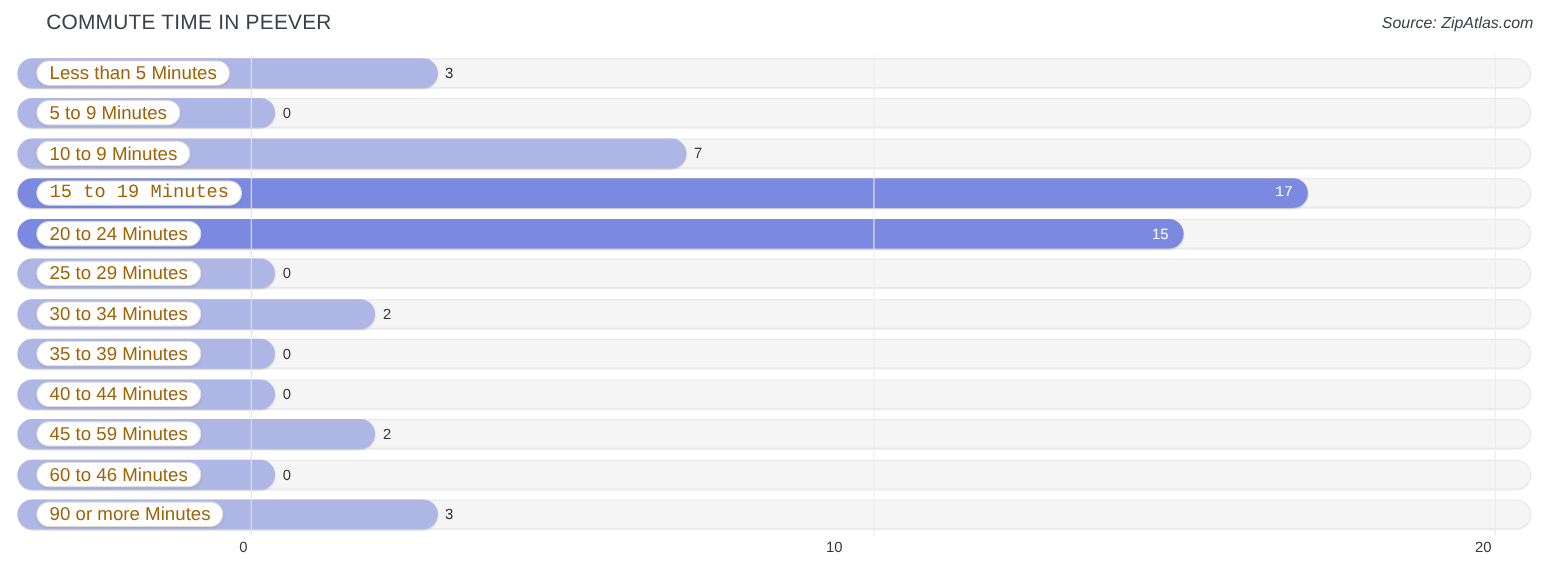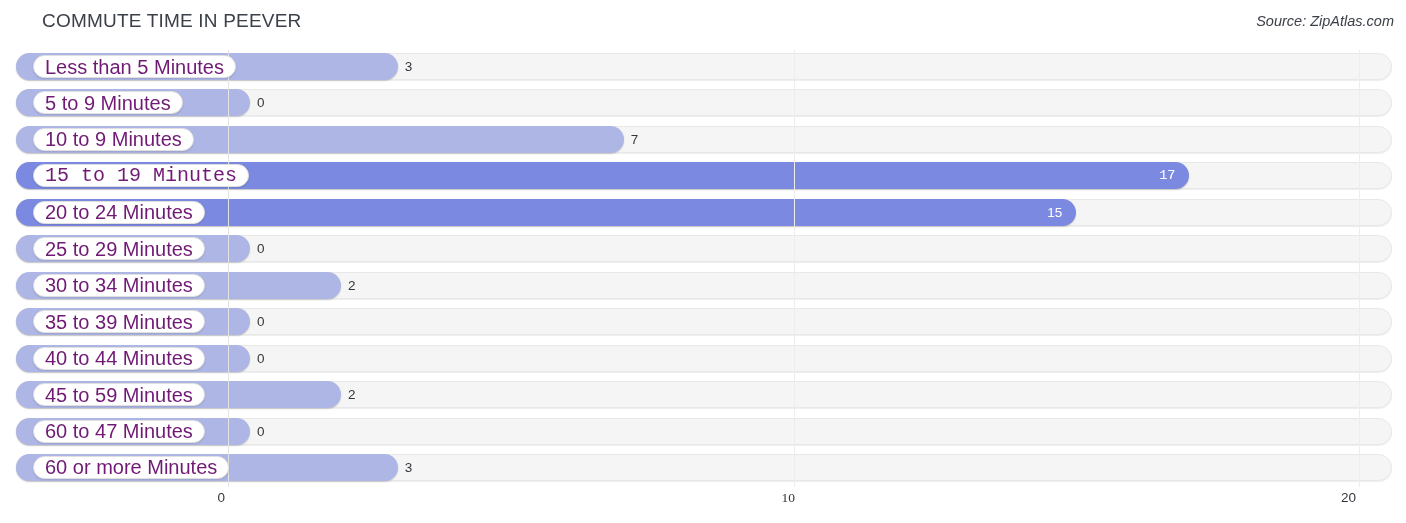--- a/index.html
+++ b/index.html
@@ -108,22 +108,22 @@
     border: 1px solid #e0e0e0;
     border-radius: 12px;
     box-sizing: border-box;
     display: flex;
     align-items: center;
     padding: 0 11px;
     box-shadow: 0 1px 2px rgba(0,0,0,0.12);
     z-index: 4;
   }
   .cat-label {
-    font-size: 20px;
-    color: #701a75;
+    font-size: 17px;
+    color: #a16207;
     white-space: nowrap;
     line-height: 1;
   }
 
   
   .val {
     position: absolute;
     top: 8px;
     font-size: 13.5px;
     line-height: 17px;
@@ -241,36 +241,36 @@
         <div class="bar" style="width: 325.1px; background: rgb(174, 182, 229);"></div>
         <div class="cat-pill">
           <span class="cat-label">45 to 59 Minutes</span>
         </div>
         <div class="val outside" style="left: 348.1px;">2</div>
       </div>
       <div class="row" style="top: 364.5px;">
         <div class="track"></div>
         <div class="bar" style="width: 234px; background: rgb(174, 182, 229);"></div>
         <div class="cat-pill">
-          <span class="cat-label">60 to 47 Minutes</span>
+          <span class="cat-label">60 to 46 Minutes</span>
         </div>
         <div class="val outside" style="left: 257px;">0</div>
       </div>
       <div class="row" style="top: 400.95px;">
         <div class="track"></div>
         <div class="bar" style="width: 381.65px; background: rgb(174, 182, 229);"></div>
         <div class="cat-pill">
-          <span class="cat-label">60 or more Minutes</span>
+          <span class="cat-label">90 or more Minutes</span>
         </div>
         <div class="val outside" style="left: 404.65px;">3</div>
       </div>
       <div class="gridline" style="left: 228px;"></div>
       <div class="gridline faint" style="left: 793.5px;"></div>
       <div class="gridline faint" style="left: 1359px;"></div>
     </div>
 
   <div id="axis">
       <div class="tick-label" style="left: 225px;">0</div>
-      <div class="tick-label" style="left: 795px; font-family: Liberation Serif, serif;">10</div>
+      <div class="tick-label" style="left: 766px;">10</div>
       <div class="tick-label" style="left: 1356px;">20</div>
     </div>
 
 </div>
 
 </body></html>

